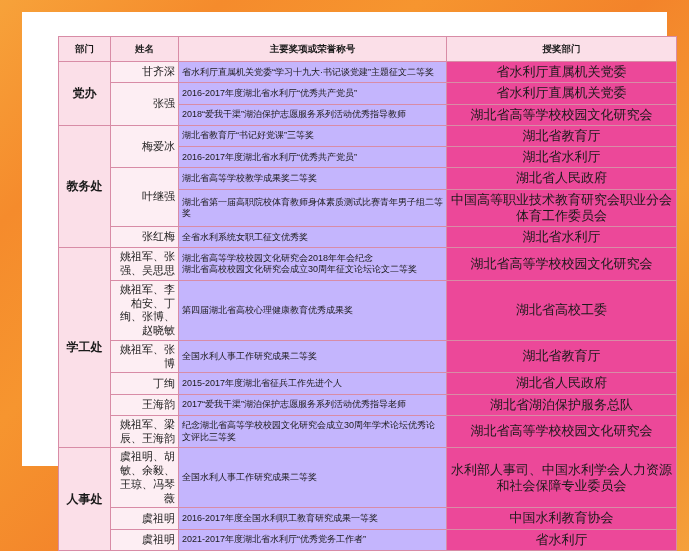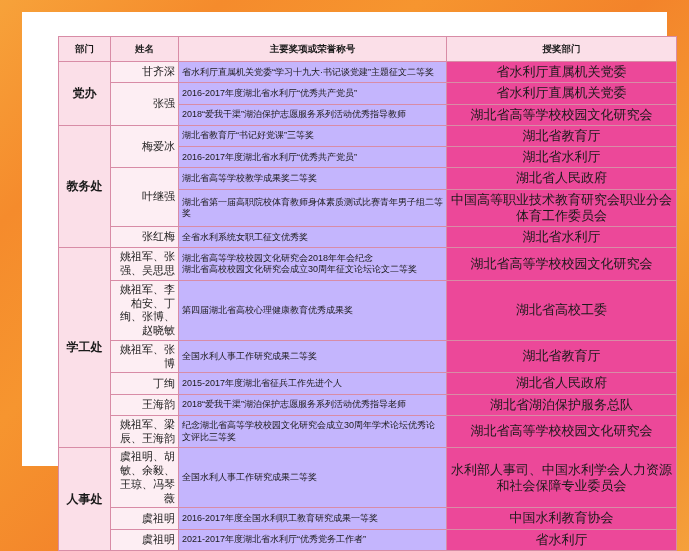--- a/index.html
+++ b/index.html
@@ -164,21 +164,21 @@
               <td class="award-cell">全国水利人事工作研究成果二等奖</td>
               <td class="issuer-cell">湖北省教育厅</td>
             </tr>
             <tr>
               <td class="name-cell" rowspan="1">丁绚</td>
               <td class="award-cell">2015-2017年度湖北省征兵工作先进个人</td>
               <td class="issuer-cell">湖北省人民政府</td>
             </tr>
             <tr>
               <td class="name-cell" rowspan="1">王海韵</td>
-              <td class="award-cell">2018“爱我干渠”湖泊保护志愿服务系列活动优秀指导老师</td>
+              <td class="award-cell">2017“爱我干渠”湖泊保护志愿服务系列活动优秀指导老师</td>
               <td class="issuer-cell">湖北省湖泊保护服务总队</td>
             </tr>
             <tr>
               <td class="name-cell" rowspan="1">姚祖军、梁辰、王海韵</td>
               <td class="award-cell">纪念湖北省高等学校校园文化研究会成立30周年学术论坛优秀论文评比三等奖</td>
               <td class="issuer-cell">湖北省高等学校校园文化研究会</td>
             </tr>
             <tr>
               <td class="dept-cell" rowspan="3">人事处</td>
               <td class="name-cell" rowspan="1">虞祖明、胡敏、余毅、王琼、冯琴薇</td>

